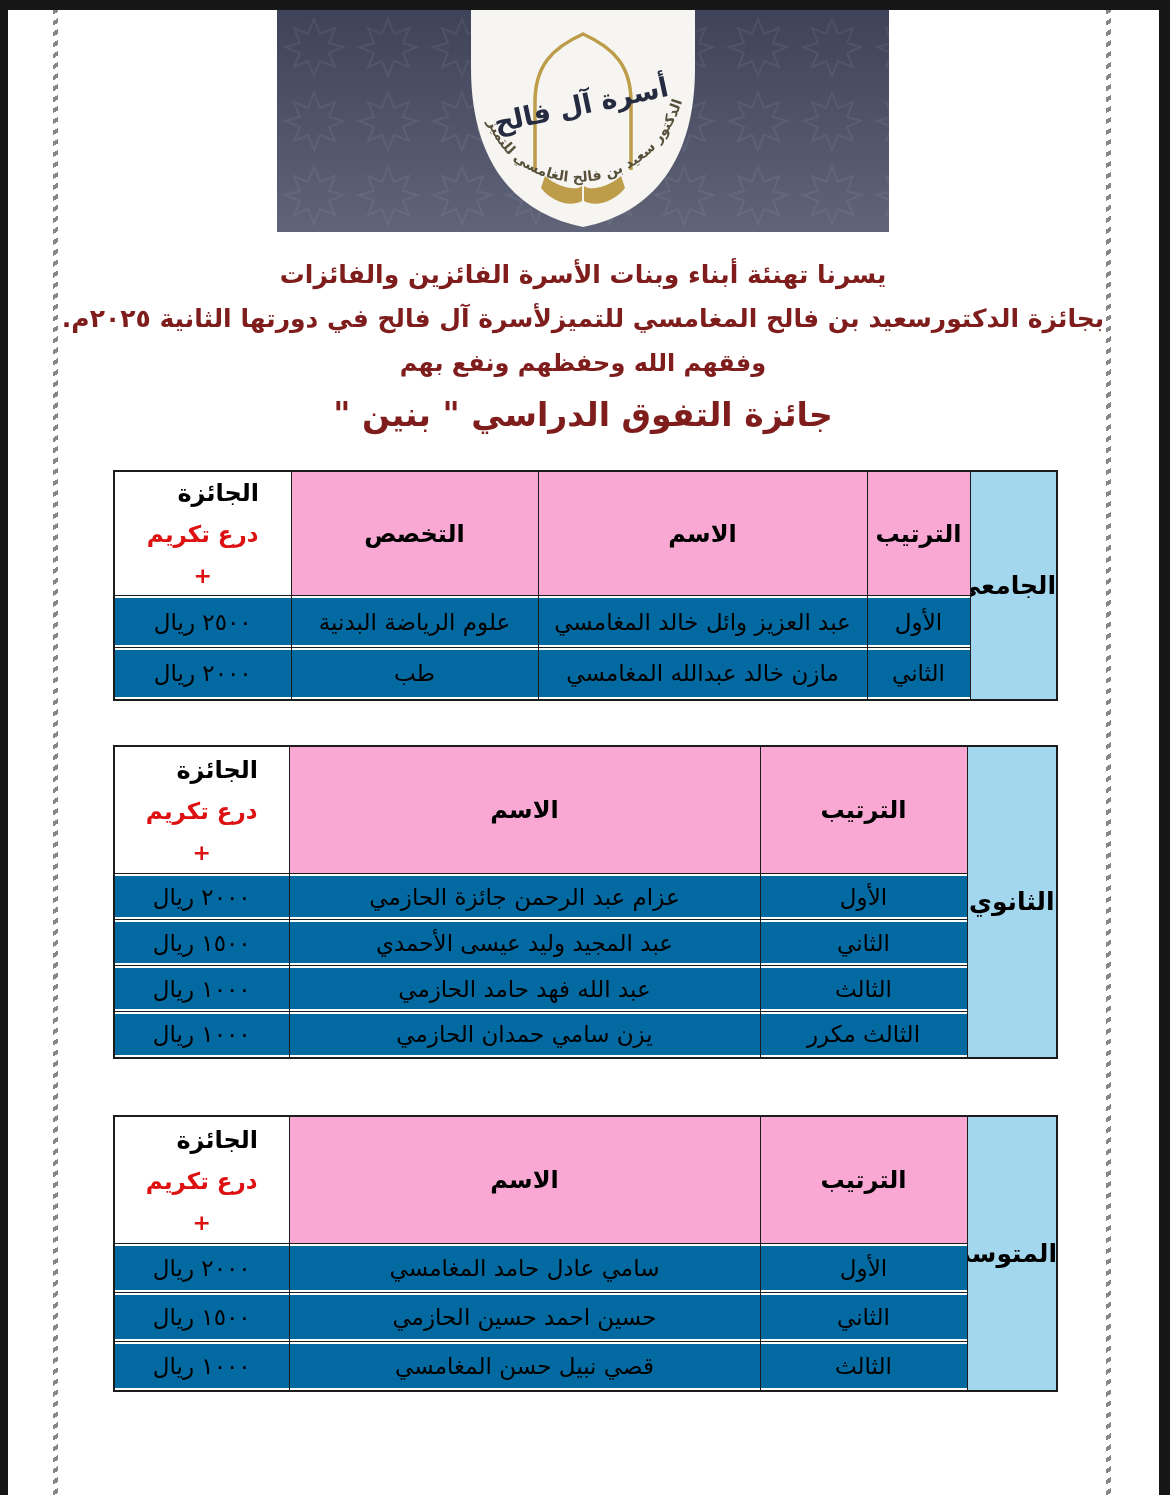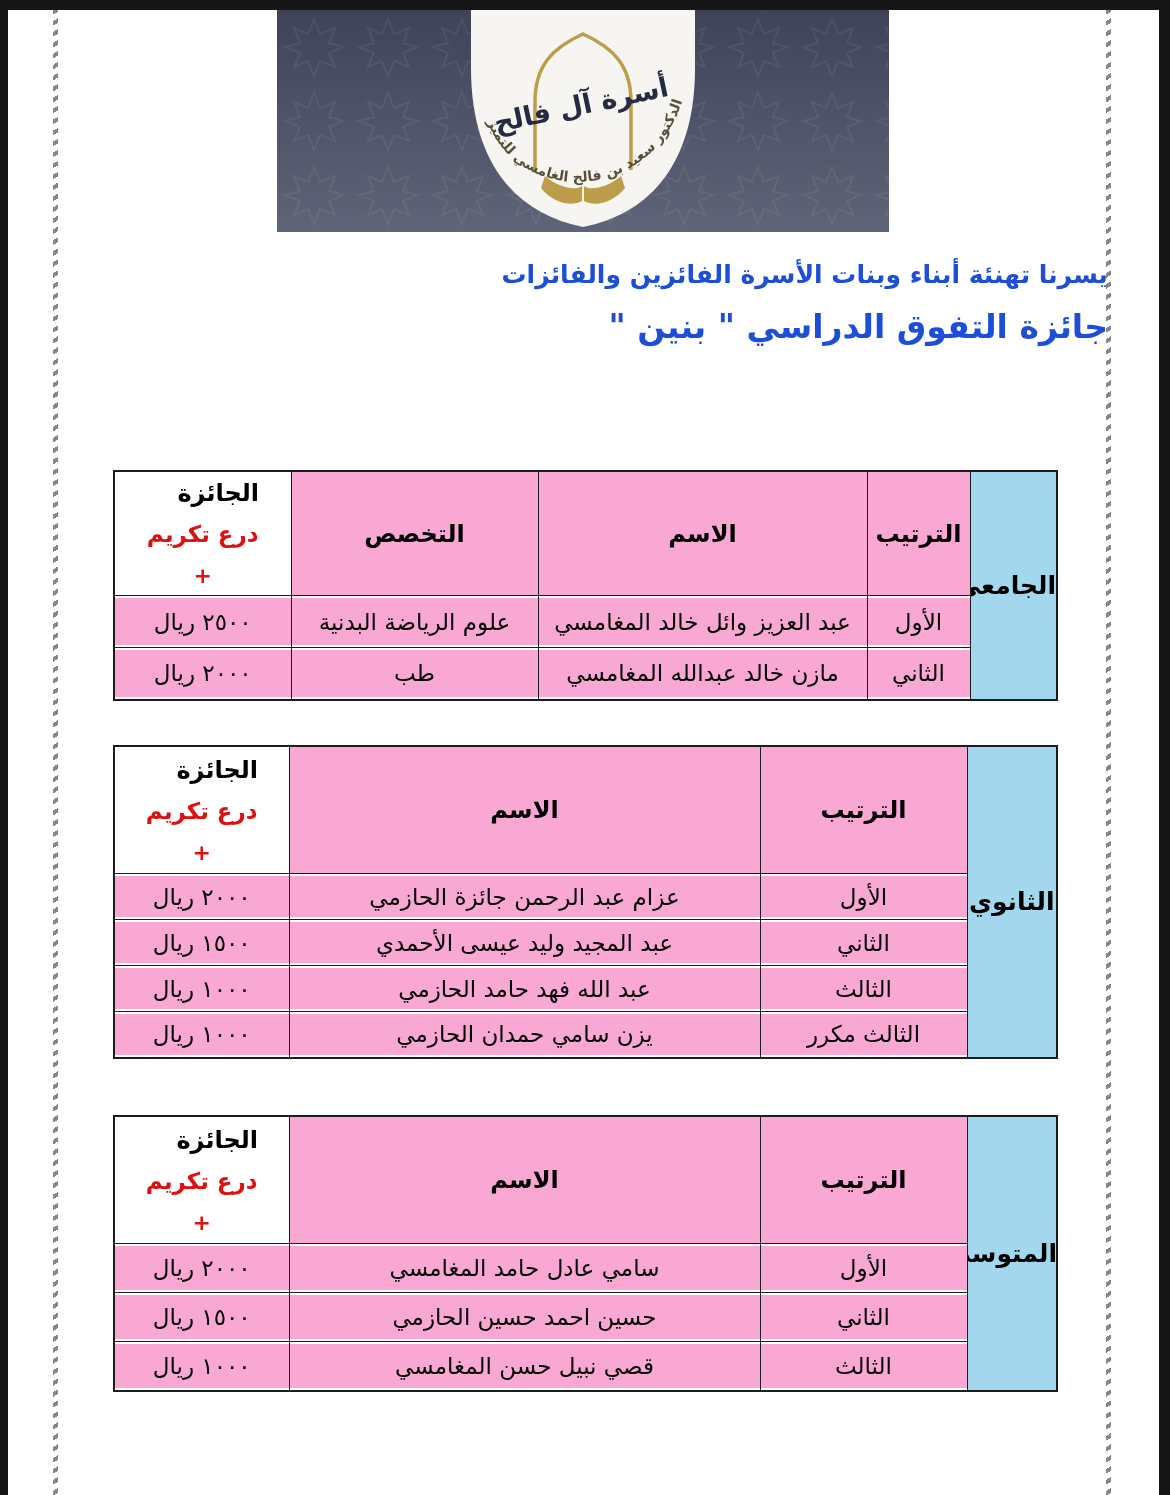--- a/index.html
+++ b/index.html
@@ -20,21 +20,21 @@
   
   .banner{
     position:absolute;left:277px;top:10px;width:612px;height:222px;
     background:linear-gradient(#3e435a,#606478);overflow:hidden;
   }
   .banner svg.pat{position:absolute;left:0;top:0;}
   .logo{position:absolute;left:178px;top:0;}
   
   .intro{
     position:absolute;left:58px;top:253px;width:1050px;
-    direction:rtl;text-align:right;color:#1d4ed8;
+    direction:rtl;text-align:center;color:#7f1d1d;
   }
   .intro .ln{font-weight:bold;font-size:25px;line-height:44px;}
   .intro .ln3{font-weight:bold;font-size:24px;line-height:44px;}
   .intro .doc-title{font-weight:bold;font-size:33px;line-height:48px;margin-top:6px;}
   
   table.awards{
     position:absolute;border-collapse:collapse;table-layout:fixed;
     direction:rtl;border:2px solid #1c1c1c;background:#fff;
   }
   table.awards td,table.awards th{
@@ -48,21 +48,21 @@
   tr.hdr2 th{height:126px;}
   th.colhead{vertical-align:top;padding-top:16px;font-size:24px;font-weight:bold;background:#f9a8d4;}
   th.prizehead{vertical-align:top;padding-top:14px;background:#fff;}
   .prize-title{font-size:24px;font-weight:bold;color:#000;margin-left:31px;}
   .prize-sub{font-size:23px;font-weight:bold;color:#dd1111;margin-top:14px;}
   .prize-plus{font-size:22px;font-weight:bold;color:#dd1111;margin-top:16px;}
   td.cat{
     background:#a3d7ee;font-weight:bold;font-size:25px;
   }
   tr.data td{
-    background:#f9a8d4;font-size:23px;
+    background:#0369a1;font-size:23px;
     box-shadow:inset 0 2px 0 #fff,inset 0 -2px 0 #fff;
   }
   .t1 tr.data{height:52px;}
   .t2 tr.data{height:46px;}
   .t3 tr.data{height:49px;}
 </style>
 </head>
 <body>
 
 <div class="topbar"></div>
@@ -90,20 +90,22 @@
     </g>
     <path id="lg-arc" d="M30 104 C 56 196 196 198 228 88" fill="none"></path>
     <text font-size="14" font-weight="bold" fill="#57503a">
       <textPath href="#lg-arc" startOffset="8">جائزة الدكتور سعيد بن فالح الغامسي للتميز</textPath>
     </text>
   </svg>
 </div>
 
 <div class="intro">
   <div class="ln">يسرنا تهنئة أبناء وبنات الأسرة الفائزين والفائزات</div>
+  <div class="ln">بجائزة الدكتورسعيد بن فالح المغامسي للتميزلأسرة آل فالح في دورتها الثانية ٢٠٢٥م.</div>
+  <div class="ln3">وفقهم الله وحفظهم ونفع بهم</div>
   <div class="doc-title">جائزة التفوق الدراسي " بنين "</div>
 </div>
 
 <table class="awards t1" dir="rtl">
   <colgroup>
     <col style="width:87px">
       <col style="width:103px">
       <col style="width:329px">
       <col style="width:247px">
       <col style="width:177px">

